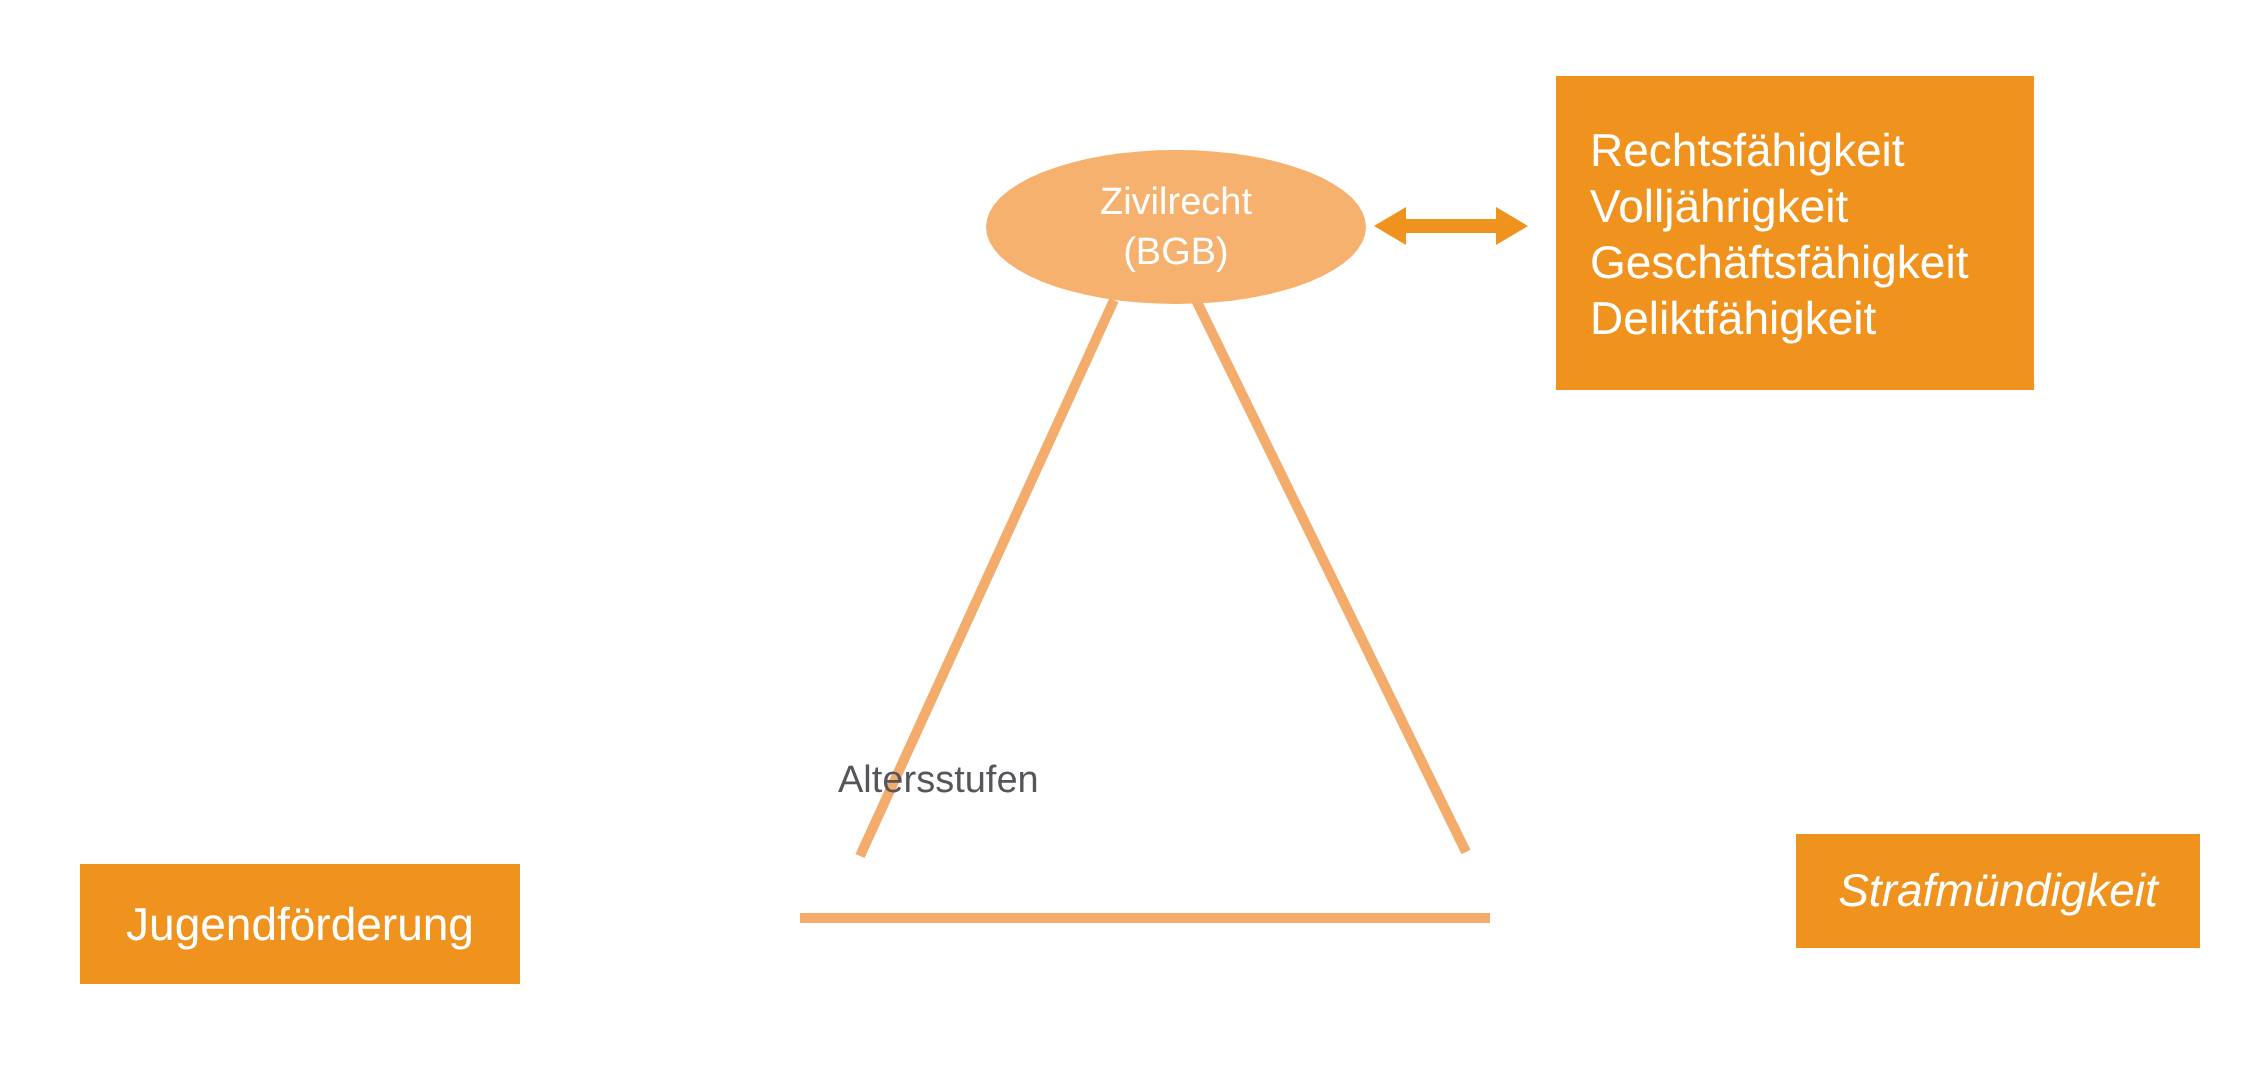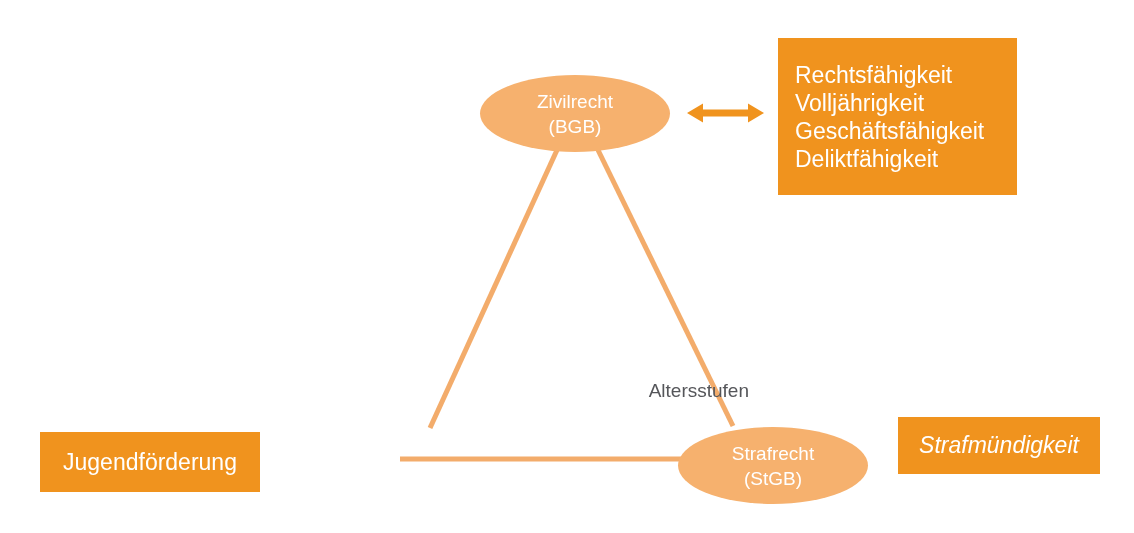--- a/index.html
+++ b/index.html
@@ -24,21 +24,21 @@
   .ellipse{
     position:absolute;
     background:var(--ellipse-orange);
     border-radius:50%;
     display:flex;flex-direction:column;
     align-items:center;justify-content:center;
     color:var(--text-white);
     font-size:19px;line-height:25px;
     text-align:center;
   }
-  .node-top{left:480px;top:75px;width:190px;height:77px;}
+  .node-top{left:493px;top:75px;width:190px;height:77px;}
   .node-left{left:290px;top:424px;width:188px;height:79px;line-height:25px;}
   .node-right{left:678px;top:427px;width:190px;height:77px;}
   .obox{
     position:absolute;
     background:var(--accent-orange);
     color:var(--text-white);
     display:flex;flex-direction:column;justify-content:center;
   }
   .box-rights{
     left:778px;top:38px;width:239px;height:157px;
@@ -50,21 +50,21 @@
     left:40px;top:432px;width:220px;height:60px;
     font-size:23px;text-align:center;align-items:center;
   }
   .box-right{
     left:898px;top:417px;width:202px;height:57px;
     font-size:23px;text-align:center;align-items:center;font-style:italic;
   }
   .center-label{
     position:absolute;
     left:419px;top:378px;width:330px;
-    text-align:right;
+    text-align:left;
     color:var(--center-text);
     font-size:19px;line-height:25px;
   }
 </style>
 </head>
 <body>
 
 <div class="canvas">
 
   <svg class="edges-svg" viewBox="0 0 1134 533">
@@ -73,24 +73,20 @@
     <line class="edge" x1="400" y1="459" x2="745" y2="459"></line>
     <polygon class="double-arrow" points="687,113 703,103.5 703,109.5 748,109.5 748,103.5 764,113 748,122.5 748,116.5 703,116.5 703,122.5"></polygon>
   </svg>
 
   <div class="ellipse node-top">
     <div>Zivilrecht</div>
     <div>(BGB)</div>
   </div>
 
 
-  <div class="ellipse node-right">
-    <div>Strafrecht</div>
-    <div>(StGB)</div>
-  </div>
 
   <div class="obox box-rights">
     <div>Rechtsfähigkeit</div>
     <div>Volljährigkeit</div>
     <div>Geschäftsfähigkeit</div>
     <div>Deliktfähigkeit</div>
   </div>
 
   <div class="obox box-left">
     <div>Jugendförderung</div>

